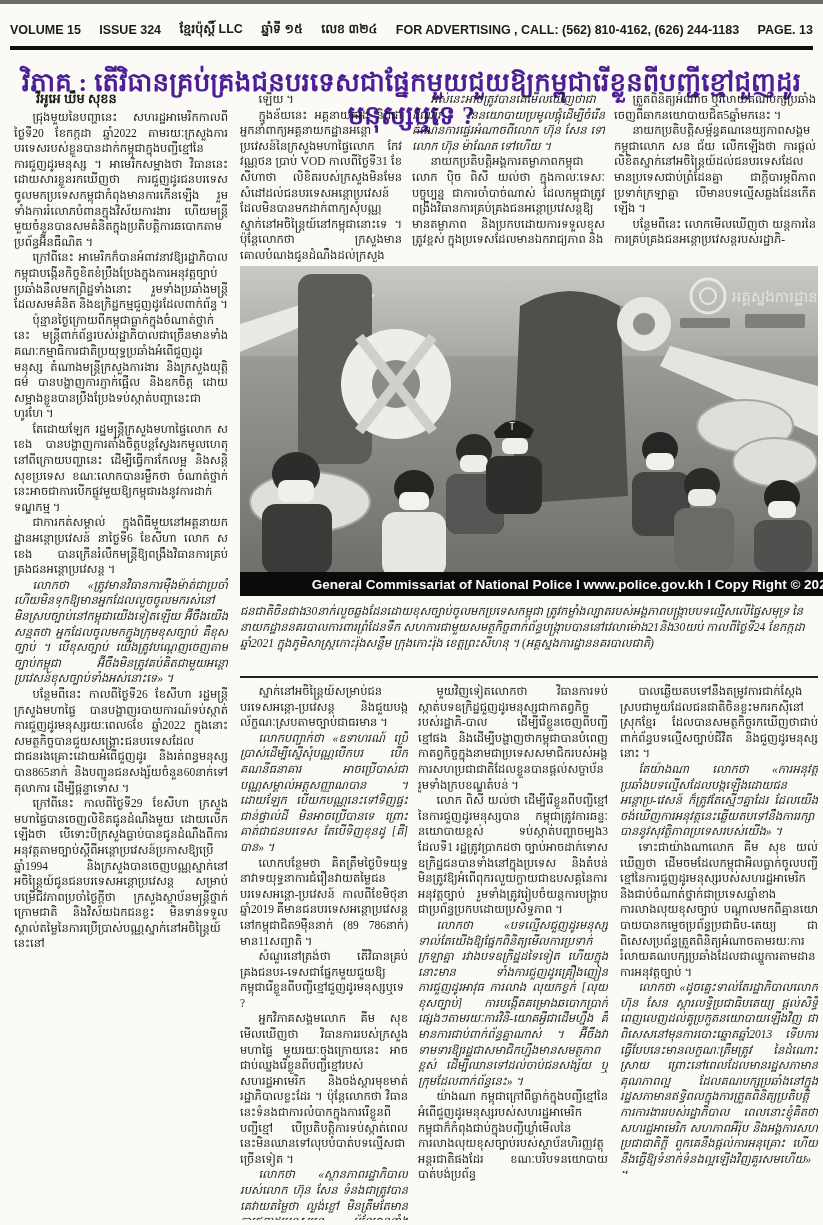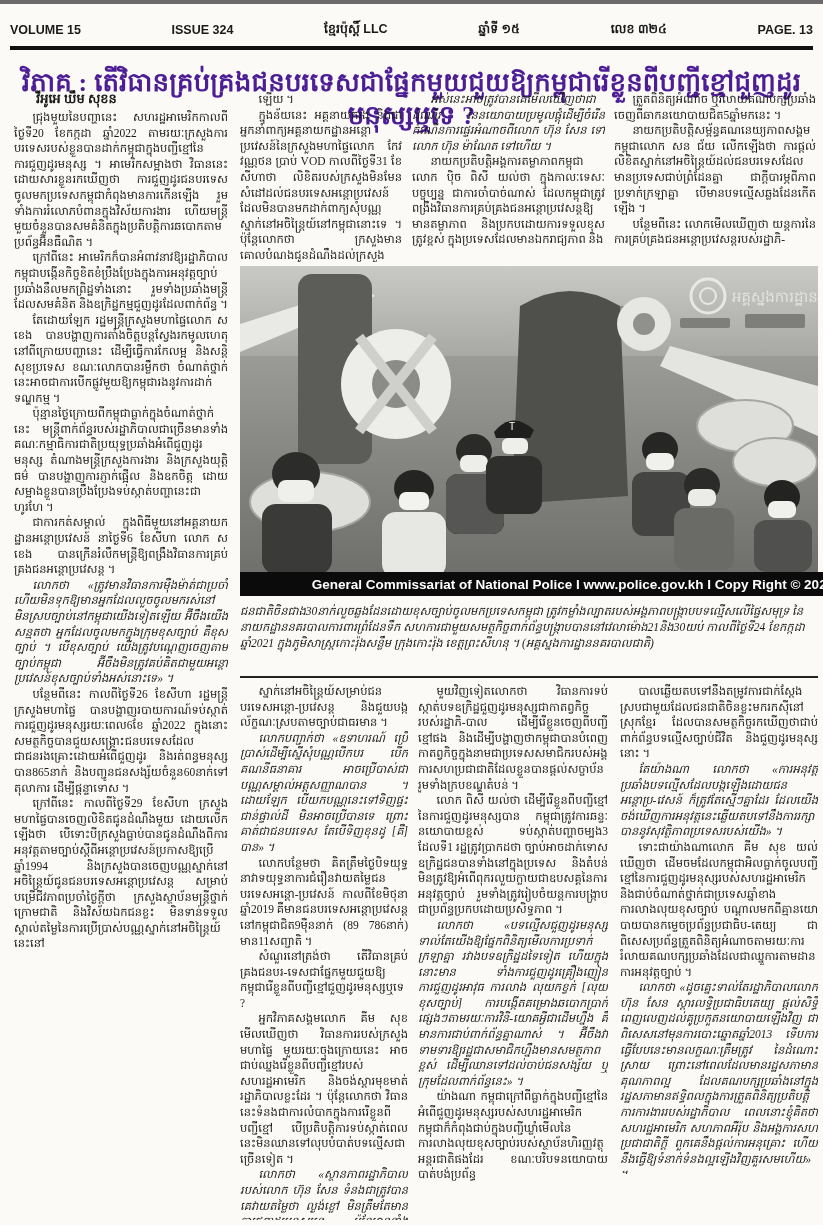--- a/index.html
+++ b/index.html
@@ -40,32 +40,33 @@
 <body>
 
 <div class="page">
 
   <div class="masthead">
     <span>VOLUME 15</span>
     <span>ISSUE 324</span>
     <span>ខ្មែរប៉ុស្តិ៍ LLC</span>
     <span>ឆ្នាំទី ១៥</span>
     <span>លេខ ៣២៤</span>
+    <span>FOR ADVERTISING ,  CALL: (562) 810-4162, (626) 244-1183</span>
     <span>PAGE. 13</span>
   </div>
 
   <h1 class="headline">វិភាគ : តើវិធានគ្រប់គ្រងជនបរទេសជាផ្នែកមួយជួយឱ្យកម្ពុជារើខ្លួនពីបញ្ជីខ្មៅជួញដូរមនុស្សឬទេ ?</h1>
 
   <div class="byline">វីអូអេ ឃឹម សុខន</div>
 
   <div class="col col1">
       <p class="para">ជ្រុងមួយនៃបញ្ហានេះ សហរដ្ឋអាមេរិកកាលពីថ្ងៃទី20 ខែកក្កដា ឆ្នាំ2022 តាមរយៈក្រសួងការបរទេសរបស់ខ្លួនបានដាក់កម្ពុជាក្នុងបញ្ជីខ្មៅនៃការជួញដូរមនុស្ស ។ អាមេរិកសម្អាងថា វិធាននេះដោយសារខ្លួនរកឃើញថា ការជួញដូរជនបរទេសចូលមកប្រទេសកម្ពុជាកំពុងមានការកើនឡើង រួមទាំងការរំលោភបំពានក្នុងវិស័យការងារ ហើយមន្ត្រីមួយចំនួនបានសមគំនិតក្នុងប្រតិបត្តិការឆបោកតាមប្រព័ន្ធអ៊ីនធឺណិត ។</p>
       <p class="para">ក្រៅពីនេះ អាមេរិកក៏បានអំពាវនាវឱ្យរដ្ឋាភិបាលកម្ពុជាបង្កើនកិច្ចខិតខំប្រឹងប្រែងក្នុងការអនុវត្តច្បាប់ ប្រឆាំងនឹលមកព្រិដ្ឋទាំងនោះ រួមទាំងប្រឆាំងមន្ត្រីដែលសមគំនិត និងឧក្រិដ្ឋកម្មជួញដូរដែលពាក់ព័ន្ធ ។</p>
+      <p class="para">ប៉ុន្មានថ្ងៃក្រោយពីកម្ពុជាធ្លាក់ក្នុងចំណាត់ថ្នាក់នេះ មន្ត្រីពាក់ព័ន្ធរបស់រដ្ឋាភិបាលជាច្រើនមានទាំងគណៈកម្មាធិការជាតិប្រយុទ្ធប្រឆាំងអំពើជួញដូរមនុស្ស តំណាងមន្ត្រីក្រសួងការងារ និងក្រសួងយុត្តិធម៌ បានបង្ហាញការភ្ញាក់ផ្អើល និងឧកចិត្ត ដោយសម្អាងខ្លួនបានប្រឹងប្រែងទប់ស្កាត់បញ្ហានេះជាហូរហែ ។</p>
       <p class="para">តែដោយឡែក រដ្ឋមន្ត្រីក្រសួងមហាផ្ទៃលោក ស ខេង បានបង្ហាញការតាំងចិត្តបន្តស្វែងរកមូលហេតុនៅពីក្រោយបញ្ហានេះ ដើម្បីធ្វើការកែលម្អ និងសន្តិសុខប្រទេស ខណៈលោកបានរម្លឹកថា ចំណាត់ថ្នាក់នេះអាចជាការបើកផ្លូវមួយឱ្យកម្ពុជារងនូវការដាក់ទណ្ឌកម្ម ។</p>
-      <p class="para">ប៉ុន្មានថ្ងៃក្រោយពីកម្ពុជាធ្លាក់ក្នុងចំណាត់ថ្នាក់នេះ មន្ត្រីពាក់ព័ន្ធរបស់រដ្ឋាភិបាលជាច្រើនមានទាំងគណៈកម្មាធិការជាតិប្រយុទ្ធប្រឆាំងអំពើជួញដូរមនុស្ស តំណាងមន្ត្រីក្រសួងការងារ និងក្រសួងយុត្តិធម៌ បានបង្ហាញការភ្ញាក់ផ្អើល និងឧកចិត្ត ដោយសម្អាងខ្លួនបានប្រឹងប្រែងទប់ស្កាត់បញ្ហានេះជាហូរហែ ។</p>
       <p class="para">ជាការកត់សម្គាល់ ក្នុងពិធីមួយនៅអគ្គនាយកដ្ឋានអន្តោប្រវេសន៍ នាថ្ងៃទី6 ខែសីហា លោក ស ខេង បានក្រើនរំលឹកមន្ត្រីឱ្យពង្រឹងវិធានការគ្រប់គ្រងជនអន្តោប្រវេសន្ត ។</p>
       <p class="para q">លោកថា «ត្រូវមានវិធានការម៉ឺងម៉ាត់ជាប្រចាំ ហើយមិនទុកឱ្យមានអ្នកដែលលួចចូលមករស់នៅមិនស្របច្បាប់នៅកម្ពុជាយើងទៀតឡើយ អ៊ីចឹងយើងសន្មតថា អ្នកដែលចូលមកក្នុងក្រុមខុសច្បាប់ គឺខុសច្បាប់ ។ បើខុសច្បាប់ យើងត្រូវបណ្តេញចេញតាមច្បាប់កម្ពុជា អ៊ីចឹងមិនត្រូវគប់គិតជាមួយអន្តោប្រវេសន៍ខុសច្បាប់ទាំងអស់នោះទេ» ។</p>
       <p class="para">បន្ថែមពីនេះ កាលពីថ្ងៃទី26 ខែសីហា រដ្ឋមន្ត្រីក្រសួងមហាផ្ទៃ បានបង្ហាញរបាយការណ៍ទប់ស្កាត់ការជួញដូរមនុស្សរយៈពេល6ខែ ឆ្នាំ2022 ក្នុងនោះសមត្ថកិច្ចបានជួយសង្គ្រោះជនបរទេសដែលជាជនរងគ្រោះដោយអំពើជួញដូរ និងរត់ពន្ធមនុស្សបាន865នាក់ និងបញ្ជូនជនសង្ស័យចំនួន60នាក់ទៅតុលាការ ដើម្បីផ្តន្ទាទោស ។</p>
       <p class="para">ក្រៅពីនេះ កាលពីថ្ងៃទី29 ខែសីហា ក្រសួងមហាផ្ទៃបានចេញលិខិតជូនដំណឹងមួយ ដោយលើកឡើងថា បើទោះបីក្រសួងធ្លាប់បានជូនដំណឹងពីការអនុវត្តតាមច្បាប់ស្តីពីអន្តោប្រវេសន៍ប្រកាសឱ្យប្រើឆ្នាំ1994 និងក្រសួងបានចេញបណ្ណស្នាក់នៅអចិន្ត្រៃយ៍ជូនជនបរទេសអន្តោប្រវេសន្ត សម្រាប់បម្រើជីវភាពប្រចាំថ្ងៃក្តីថា ក្រសួងស្ថាប័នមន្ត្រីថ្នាក់ក្រោមជាតិ និងវិស័យឯកជនខ្លះ មិនទាន់ទទួលស្គាល់តម្លៃនៃការប្រើប្រាស់បណ្ណស្នាក់នៅអចិន្ត្រៃយ៍នេះនៅ</p>
     </div>
   <div class="col col2t">
       <p class="para">ឡើយ ។</p>
       <p class="para">ក្នុងន័យនេះ អគ្គនាយករង និងជាអ្នកនាំពាក្យអគ្គនាយកដ្ឋានអន្តោប្រវេសន៍នៃក្រសួងមហាផ្ទៃលោក កែវ វណ្ណថន ប្រាប់ VOD កាលពីថ្ងៃទី31 ខែសីហាថា លិខិតរបស់ក្រសួងមិនមែនសំដៅដល់ជនបរទេសអន្តោប្រវេសន៍ដែលមិនបានមកដាក់ពាក្យសុំបណ្ណស្នាក់នៅអចិន្ត្រៃយ៍នៅកម្ពុជានោះទេ ។ ប៉ុន្តែលោកថា ក្រសួងមានគោលបំណងជូនដំណឹងដល់ក្រសួងស្ថាប័ន រដ្ឋបាលថ្នាក់ក្រោមជាតិ និងវិស័យ</p>
     </div>
   <div class="col col3t">

